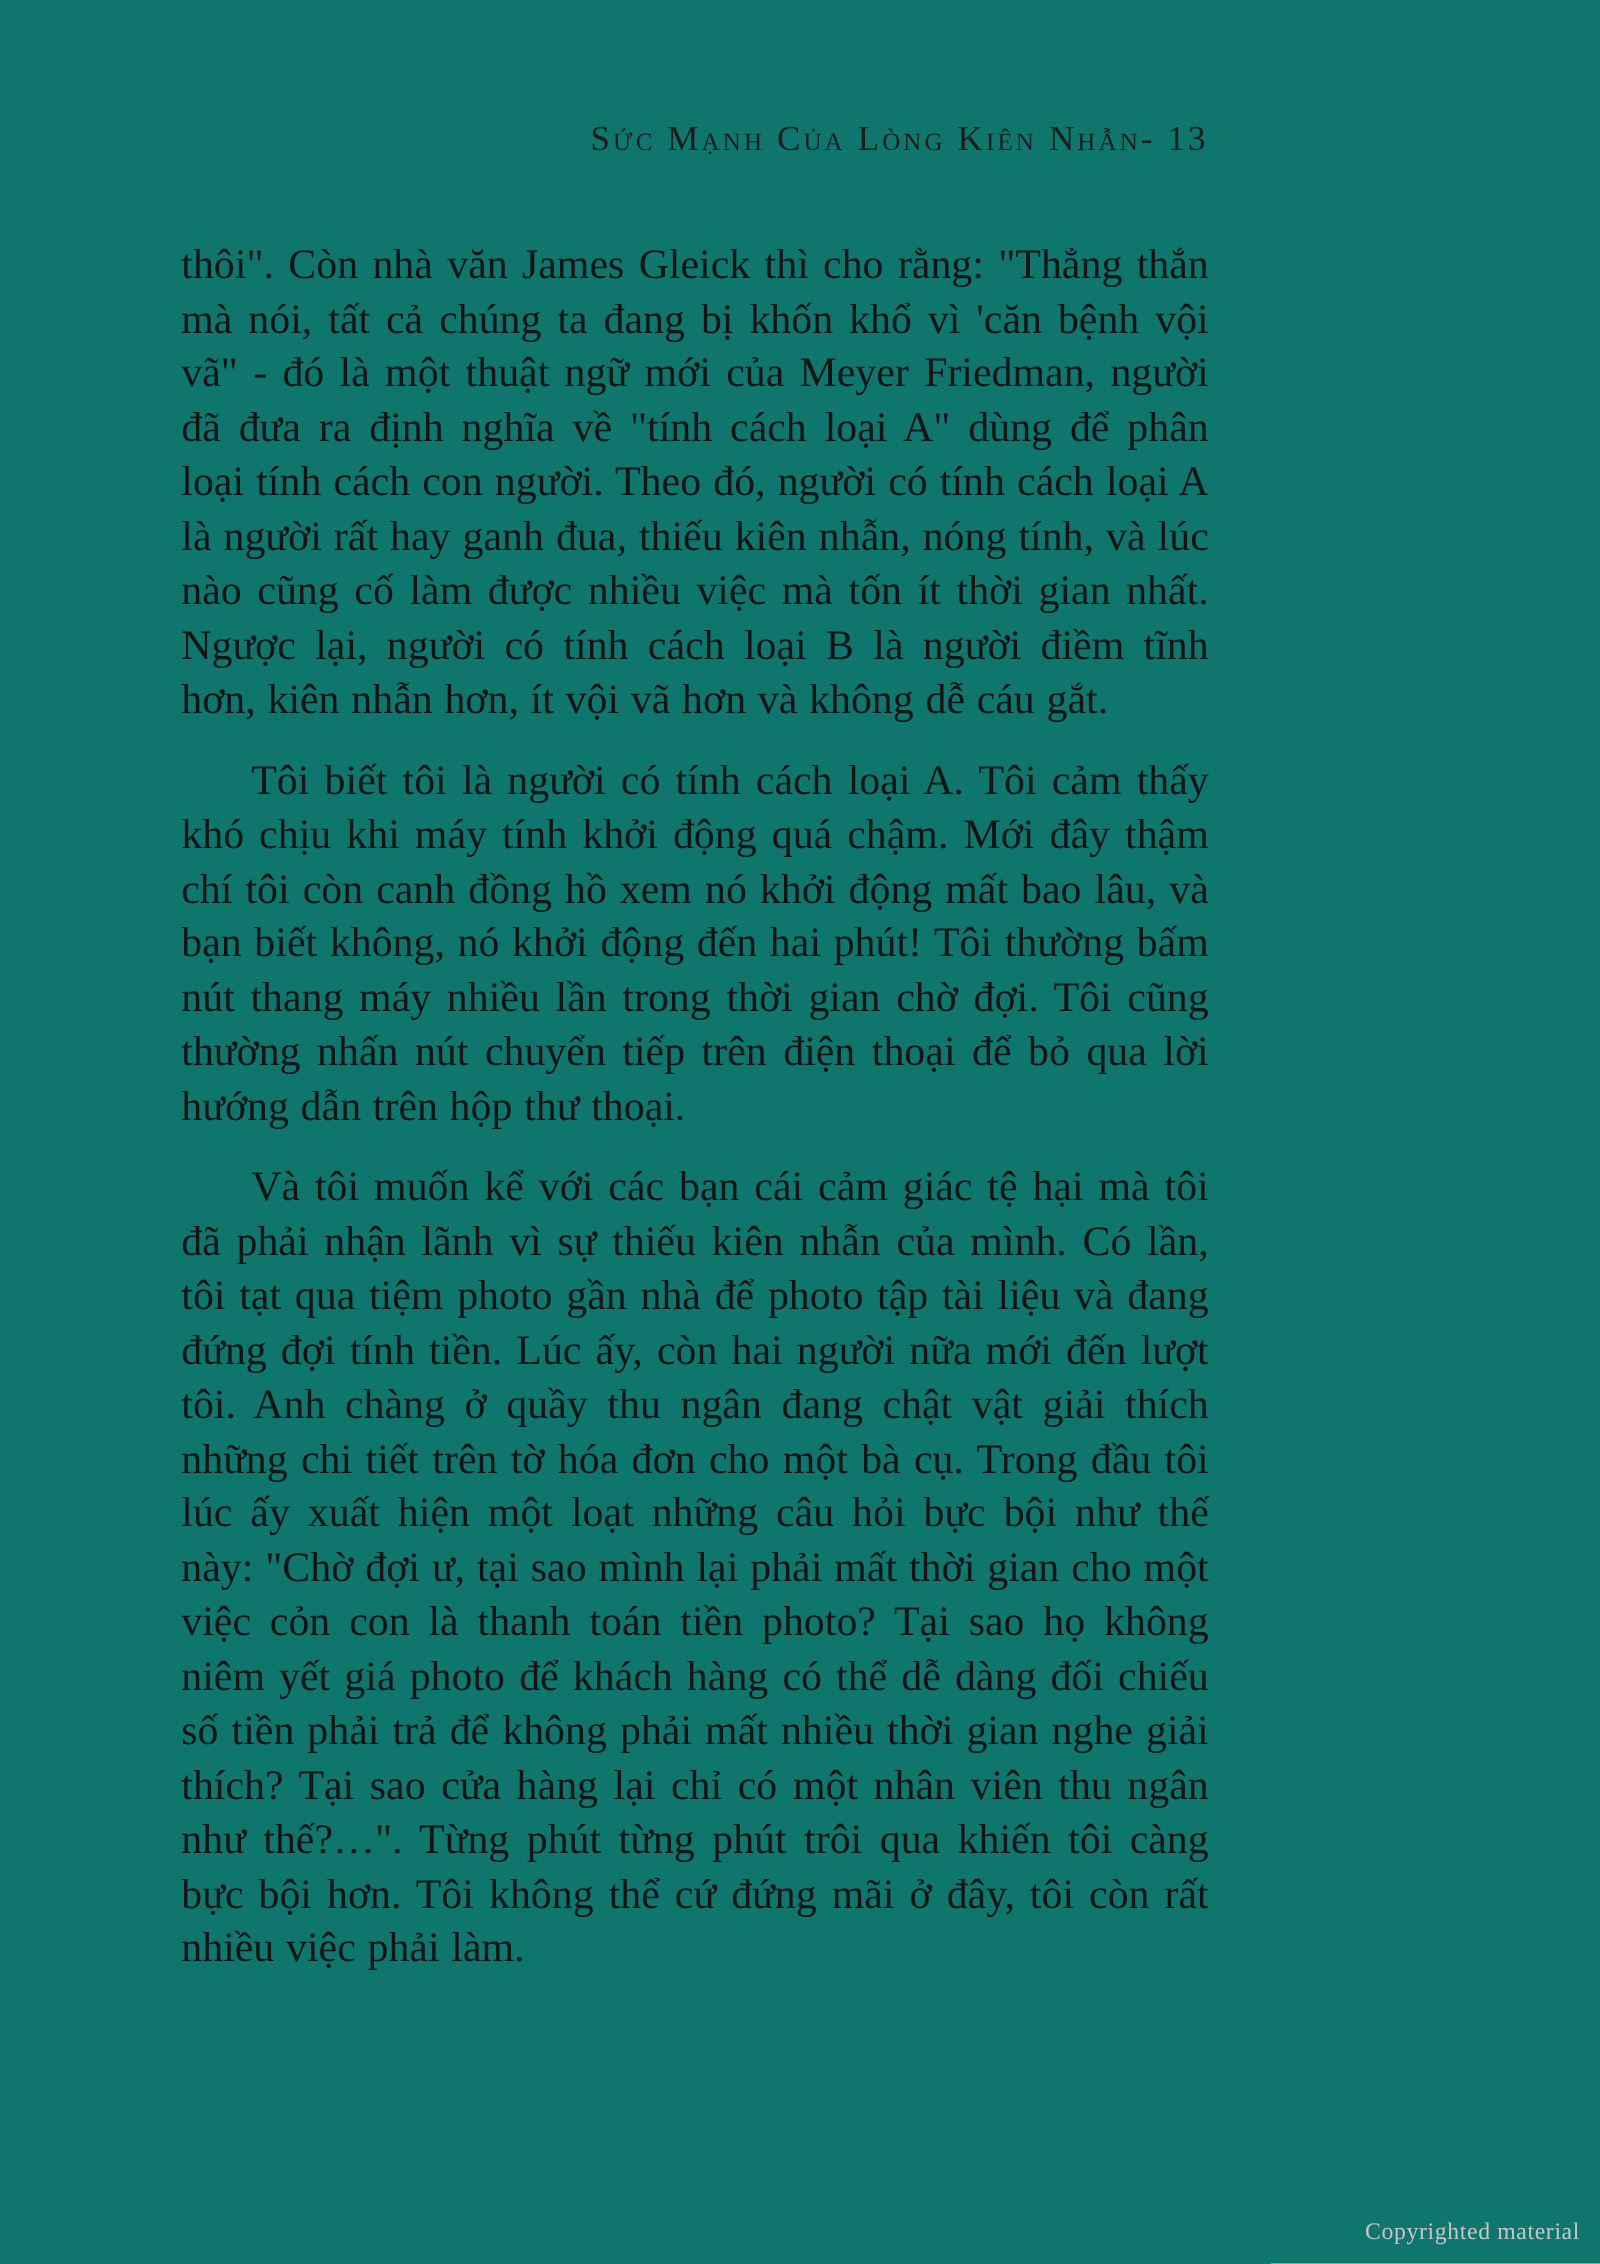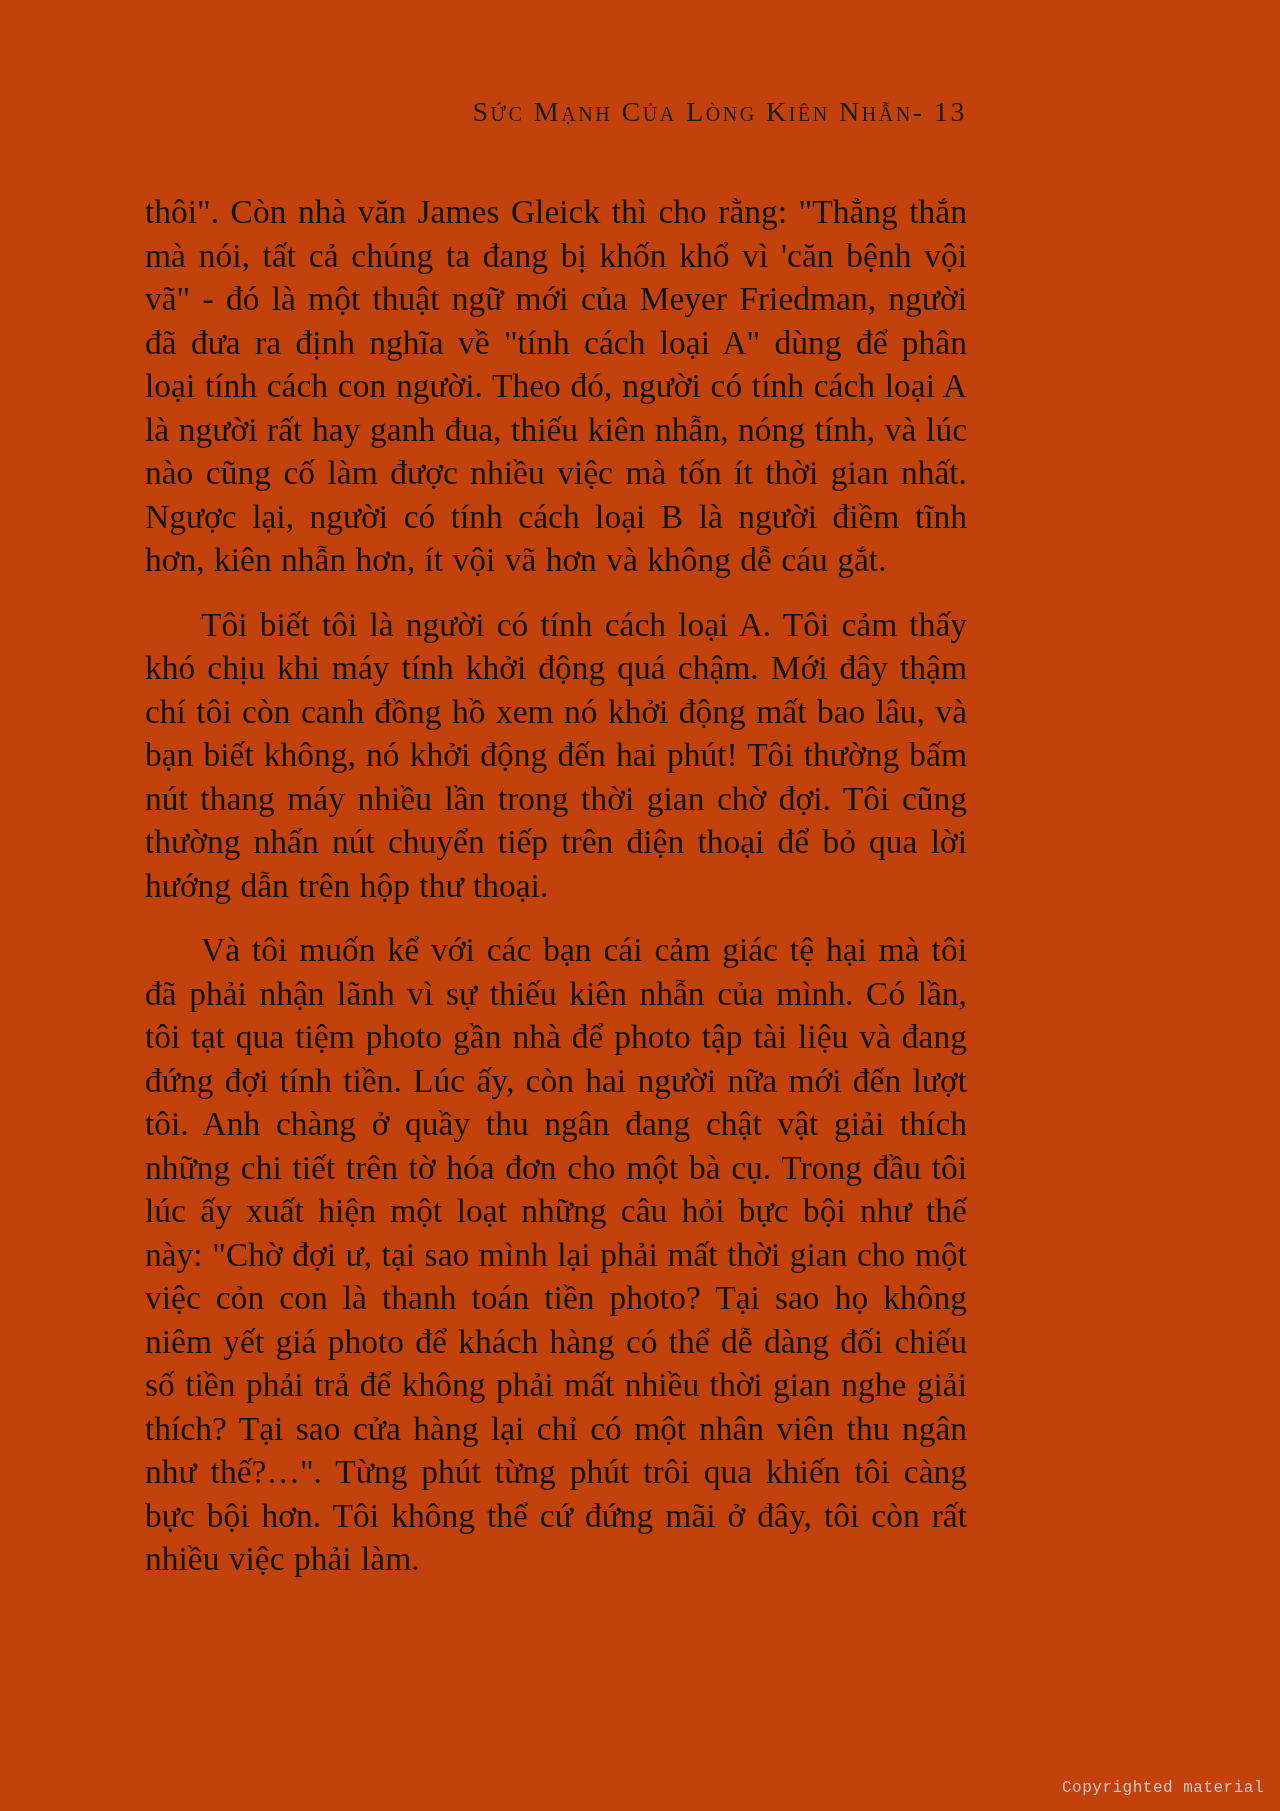--- a/index.html
+++ b/index.html
@@ -4,21 +4,21 @@
 <style>
   html, body {
     margin: 0;
     padding: 0;
     background: #ffffff;
   }
   .page {
     position: relative;
     width: 1280px;
     height: 1811px;
-    background: #c2410c;
+    background: #0f766e;
     overflow: hidden;
     font-family: "Liberation Serif", "DejaVu Serif", serif;
     color: #121212;
   }
   .content {
     position: absolute;
     left: 145px;
     top: 96px;
     width: 822px;
   }
@@ -39,22 +39,22 @@
     color: #141414;
     word-spacing: 1px;
   }
   .body-text p.indent {
     text-indent: 56px;
   }
   .watermark {
     position: absolute;
     right: 16px;
     bottom: 14px;
-    font-family: Liberation Mono, monospace;
-    font-size: 16px;
+    font-family: Liberation Serif, serif;
+    font-size: 19px;
     color: #c6c6c6;
     letter-spacing: 0.5px;
   }
 </style>
 </head>
 <body>
 
 <div class="page">
   <div class="content">
     <div class="running-header">Sức Mạnh Của Lòng Kiên Nhẫn- 13</div>

